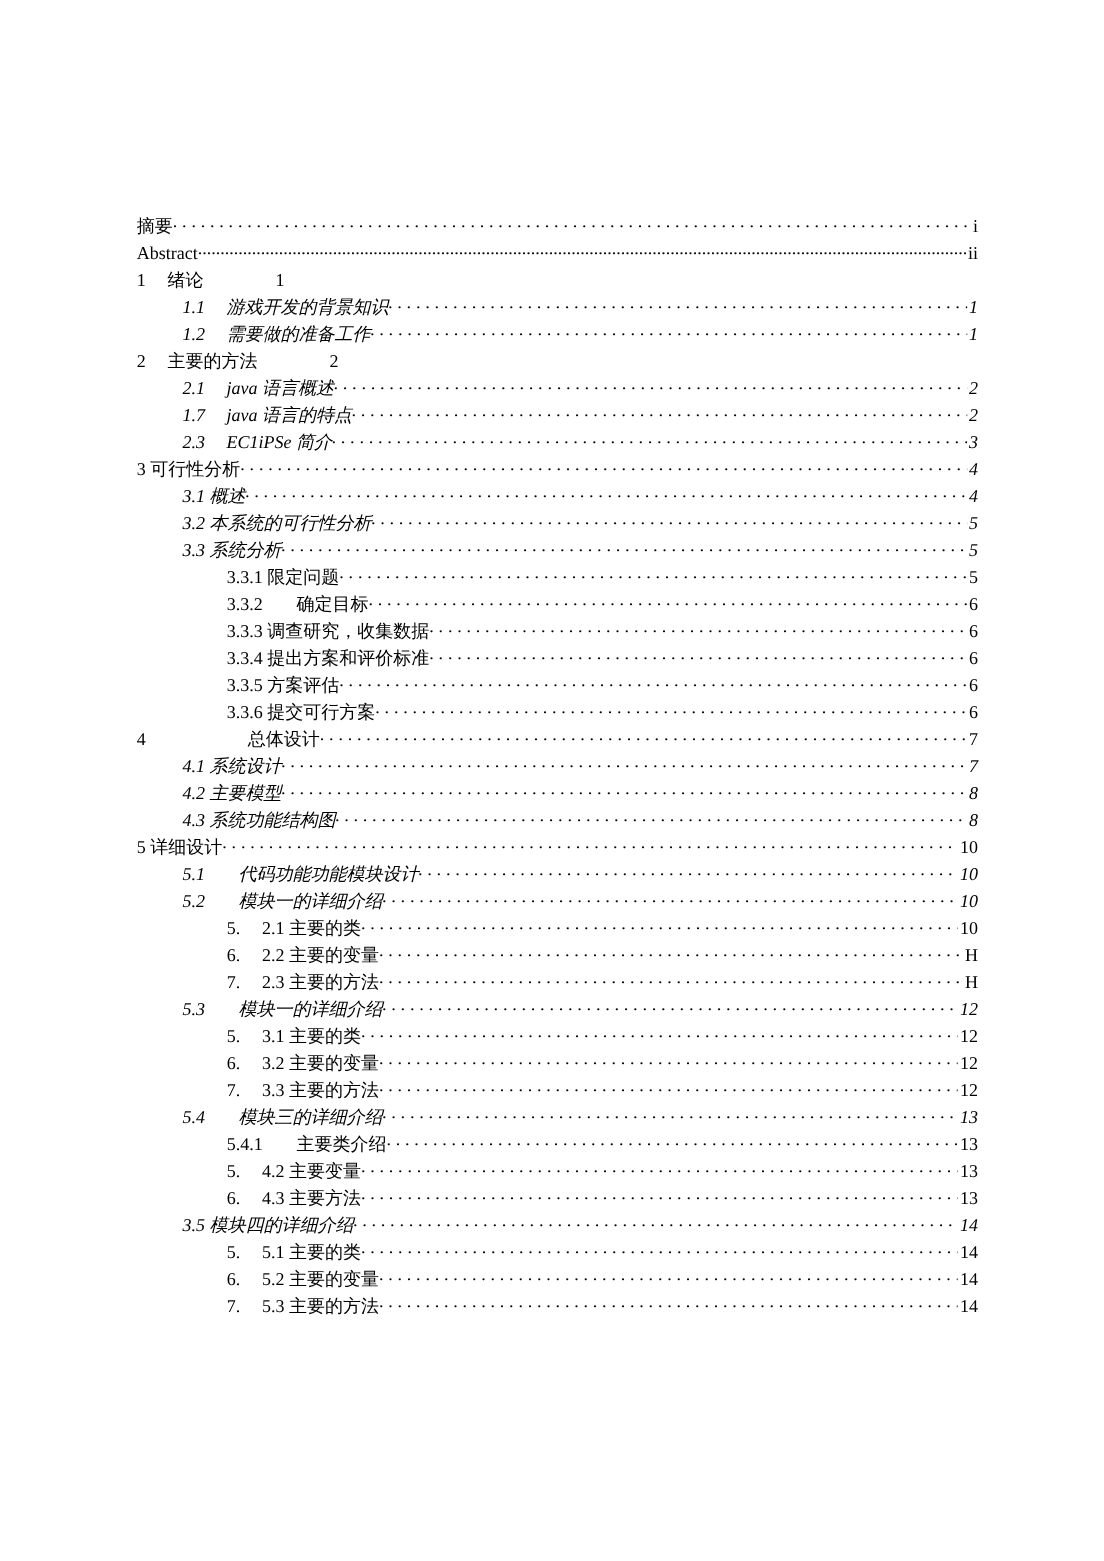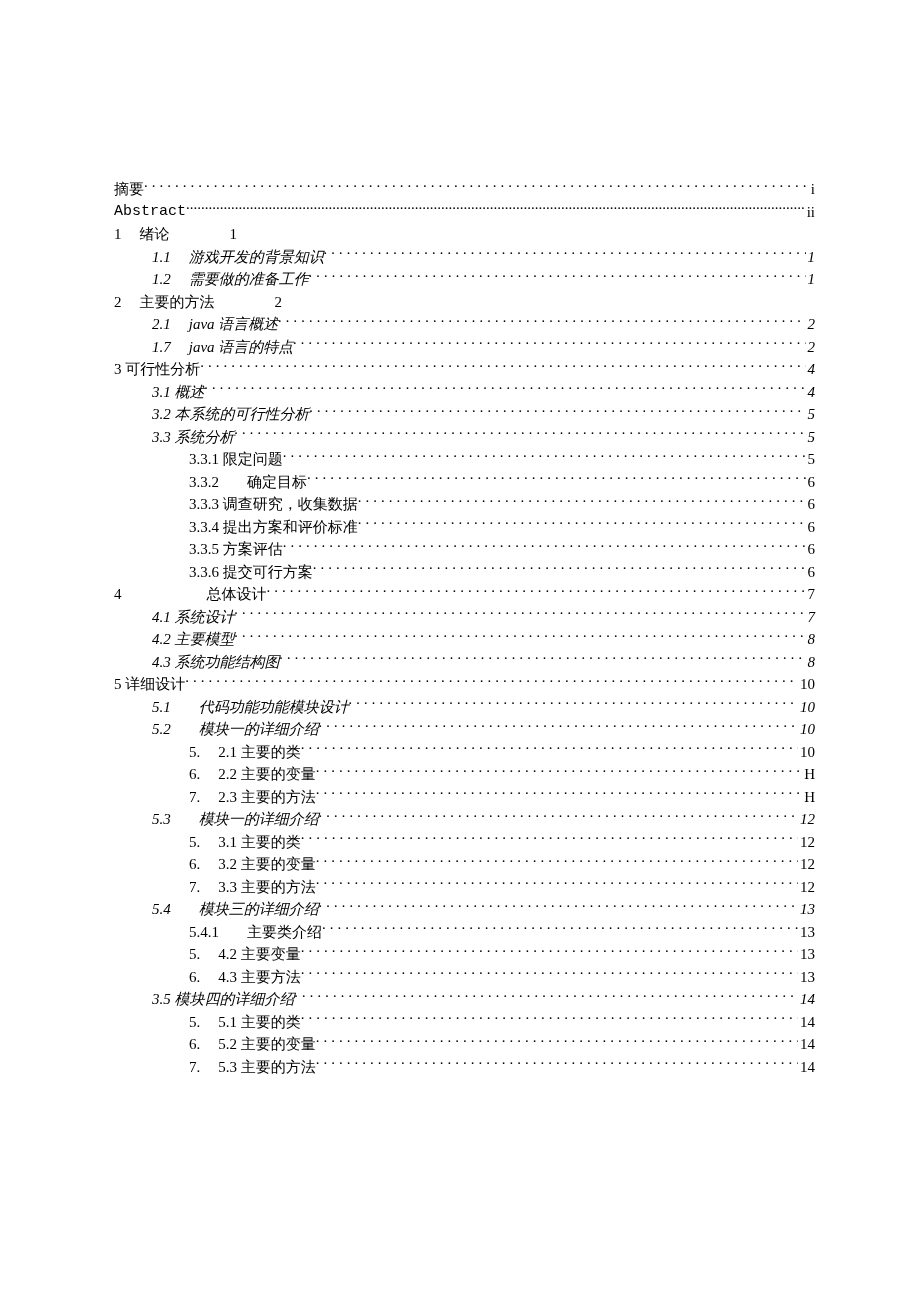--- a/index.html
+++ b/index.html
@@ -11,21 +11,21 @@
     color: #000;
     width: 920px;
     height: 1301px;
     box-sizing: border-box;
   }
   .page {
     padding: 178px 105px 0 114px;
   }
   .toc-row {
     display: flex;
-    align-items: flex-start;
+    align-items: center;
     line-height: 22.5px;
     white-space: nowrap;
   }
   .label-main {
     flex: 0 0 auto;
   }
   .label-num {
     flex: 0 0 auto;
   }
   .gap-sm { display:inline-block; width: 18px; }
@@ -47,21 +47,21 @@
     letter-spacing: 4px;
     color: #000;
     font-family: "Times New Roman", serif;
   }
   .page-num {
     flex: 0 0 auto;
     padding-left: 2px;
     font-family: "Times New Roman", serif;
   }
   .tight .leader::after { letter-spacing: 0px; content:"..................................................................................................................................................................................."; }
-  .roman { font-family:Liberation Mono, monospace; }
+  .roman { font-family:Liberation Serif, serif; }
 </style>
 </head>
 <body>
 
 <div class="page" id="toc-container">
     <div class="toc-row indent-0">
       <span class="label-main">摘要</span>
       <span> </span>
       <span class="leader"></span>
       <span class="page-num">i</span>
@@ -111,20 +111,28 @@
       <span class="page-num">2</span>
     </div>
     <div class="toc-row indent-1">
       <span class="label-num">1.7</span>
       <span class="gap-sm"></span>
       <span class="label-main">java 语言的特点</span>
       <span> </span>
       <span class="leader"></span>
       <span class="page-num">2</span>
     </div>
+    <div class="toc-row indent-1">
+      <span class="label-num">2.3</span>
+      <span class="gap-sm"></span>
+      <span class="label-main">EC1iPSe 简介</span>
+      <span> </span>
+      <span class="leader"></span>
+      <span class="page-num">3</span>
+    </div>
     <div class="toc-row indent-0">
       <span class="label-main">3 可行性分析</span>
       <span> </span>
       <span class="leader"></span>
       <span class="page-num" style="font-style: italic;">4</span>
     </div>
     <div class="toc-row indent-1">
       <span class="label-main">3.1 概述</span>
       <span> </span>
       <span class="leader"></span>

